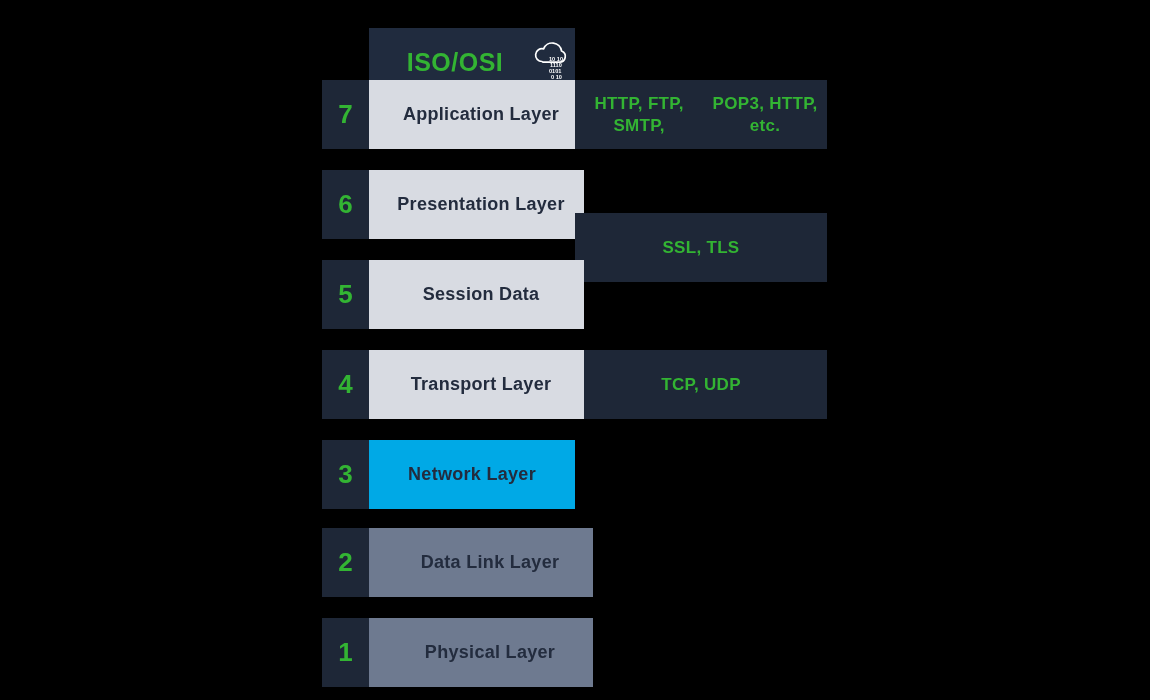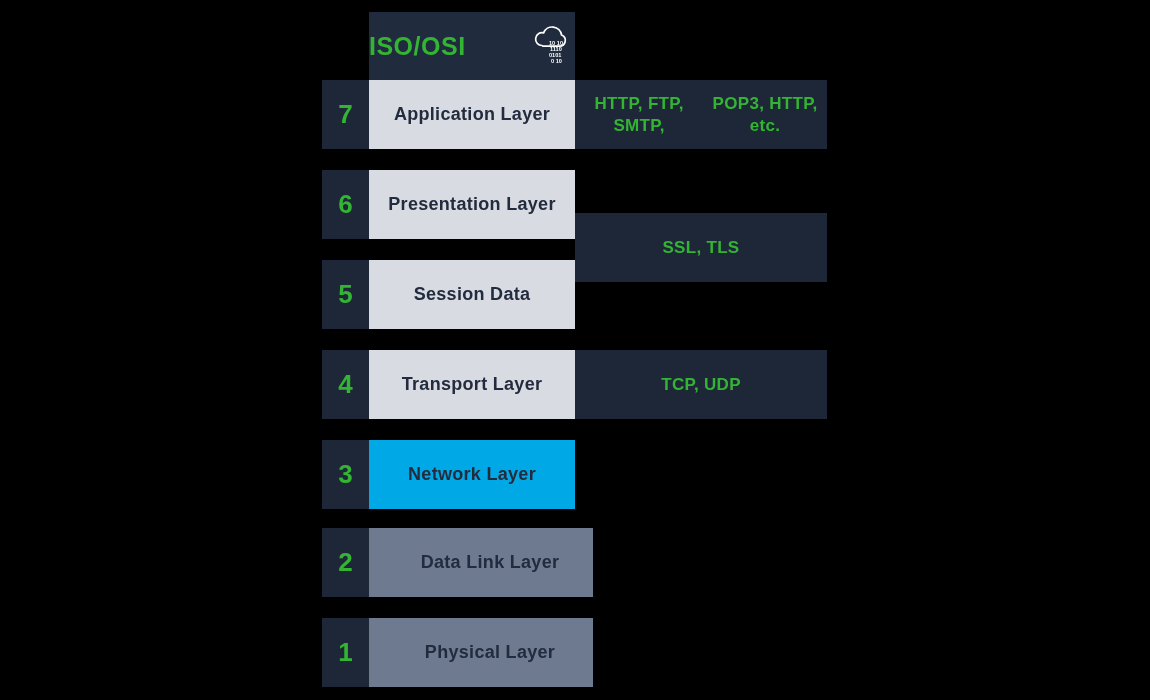--- a/index.html
+++ b/index.html
@@ -14,23 +14,23 @@
   #canvas {
     position: relative;
     width: 1150px;
     height: 700px;
     background: var(--background, #000);
   }
   .abs { position: absolute; }
 
   
   .header {
-    left: 369px; top: 12px; width: 206px; height: 68px;
+    left: 369px; top: 28px; width: 206px; height: 68px;
     background: var(--header_navy);
-    display: flex; align-items: center; justify-content: flex-start;
+    display: flex; align-items: center; justify-content: center;
   }
   .header-title {
     color: var(--green);
     font-size: 25px;
     font-weight: bold;
     letter-spacing: 0.5px;
     margin-right: 34px;
   }
   .cloud-icon {
     position: absolute;
@@ -48,21 +48,21 @@
   }
 
   
   .label {
     left: 369px; width: 206px; height: 69px;
     display: flex; align-items: center; justify-content: center;
     font-size: 18px; font-weight: bold;
     letter-spacing: 0.3px;
     color: var(--dark_text);
   }
-  .label.light { background: var(--light_gray); }
+  .label.light { background: var(--light_gray); padding-left: 9px; }
   .label.cyan  { background: var(--cyan); }
   .label.slate { background: var(--slate); padding-left: 18px; }
 
   
   .proto {
     left: 575px; width: 252px; height: 69px;
     background: var(--box_navy);
     display: flex; flex-direction: row;
     align-items: center; justify-content: center;
     color: var(--green);

